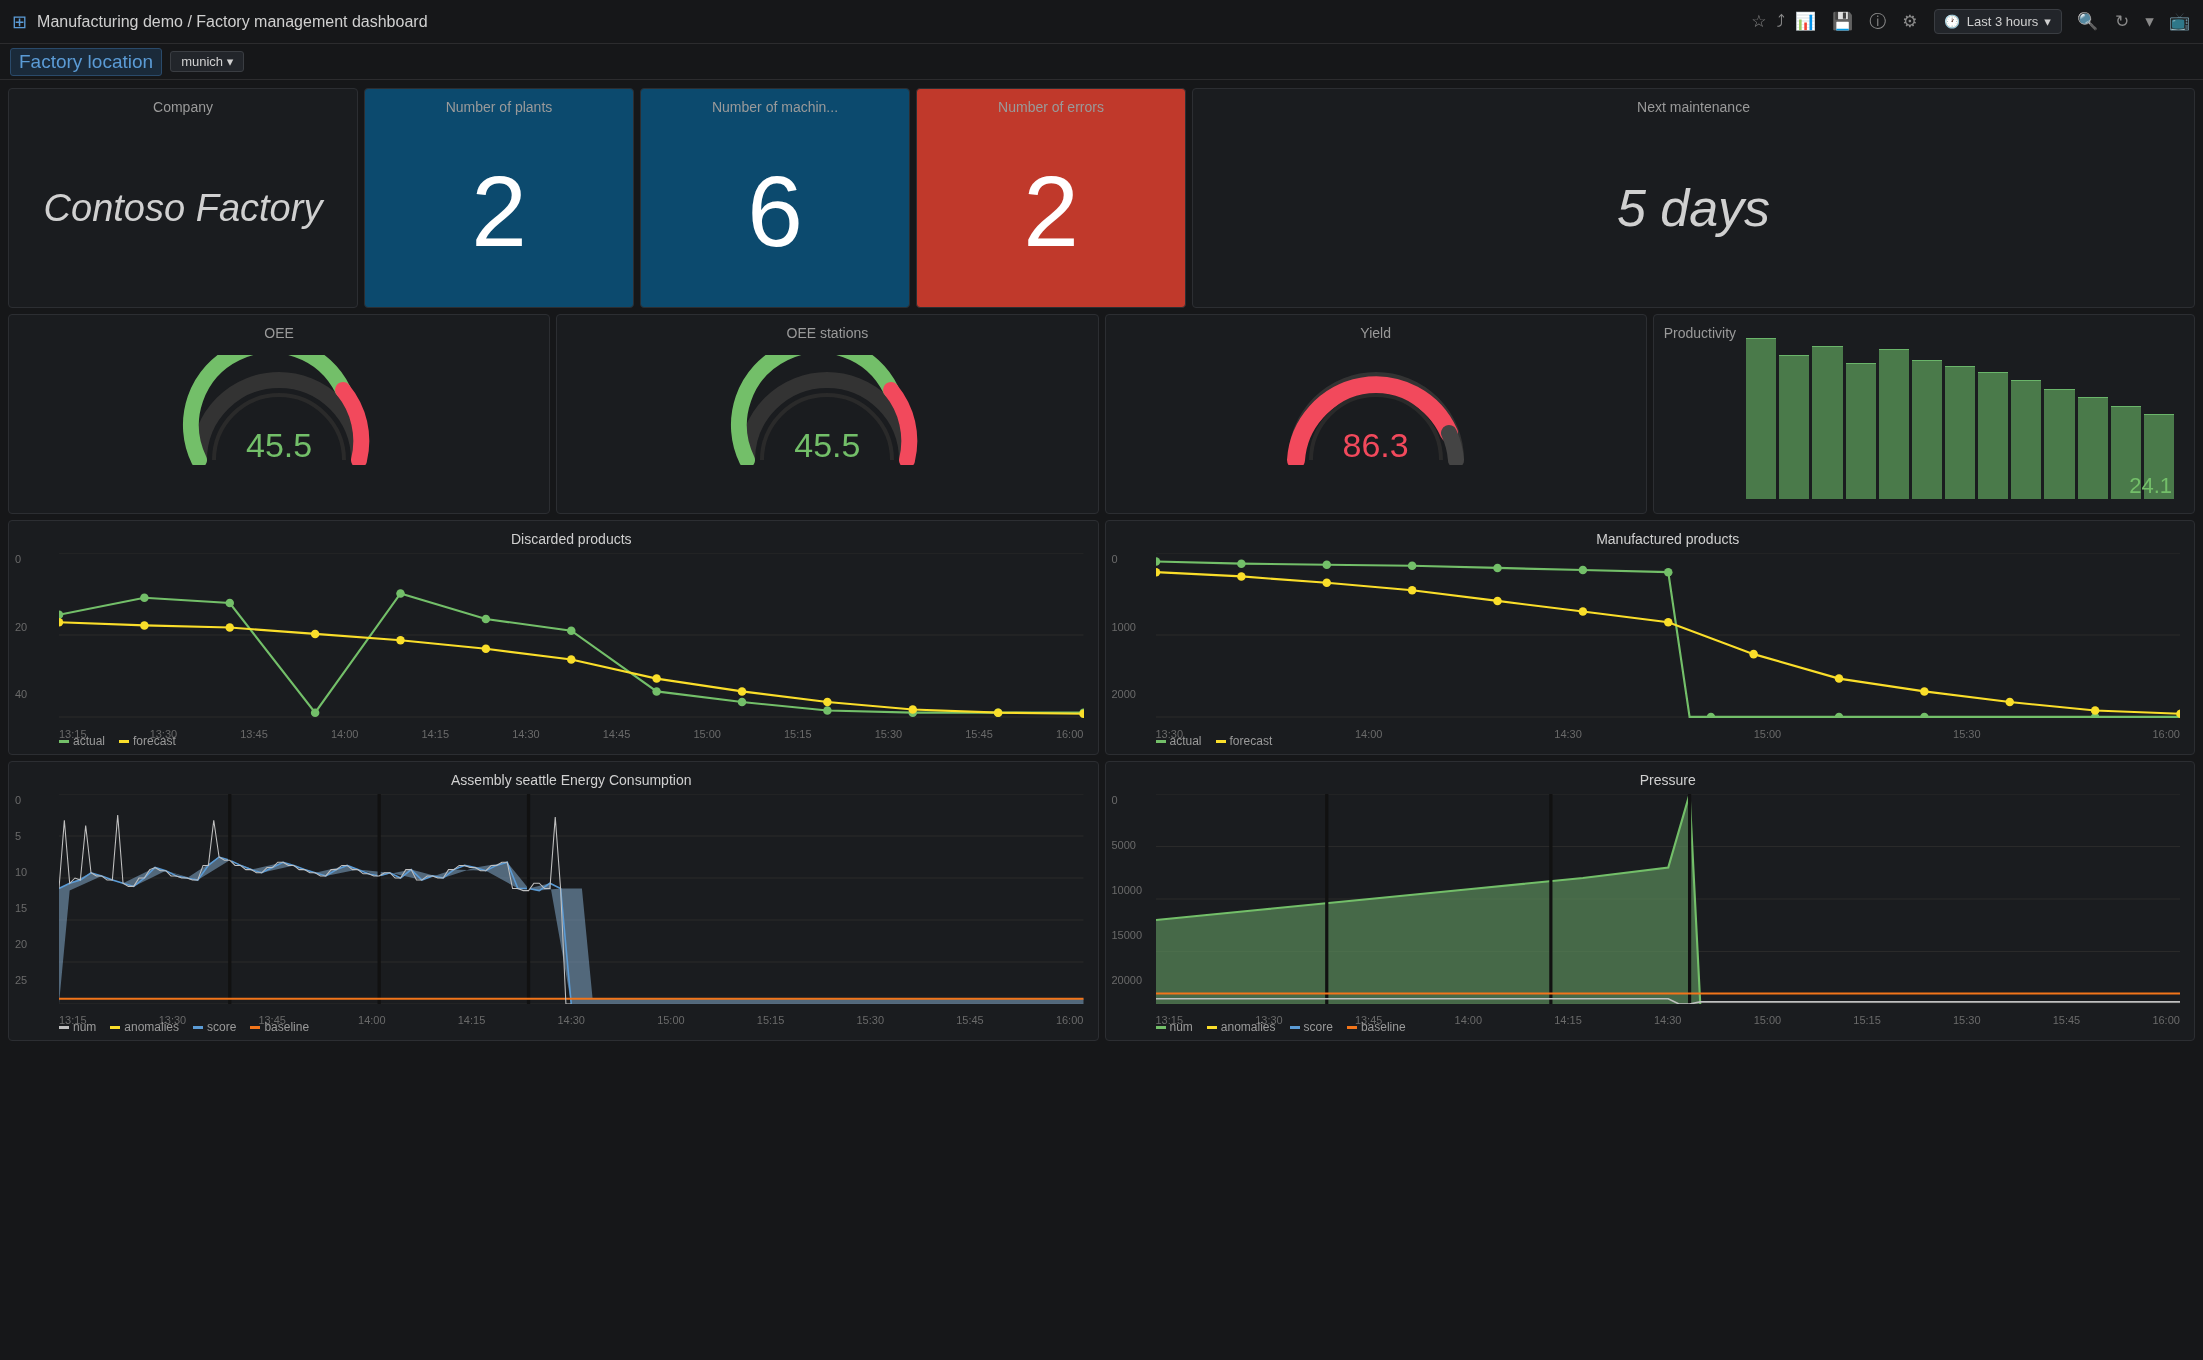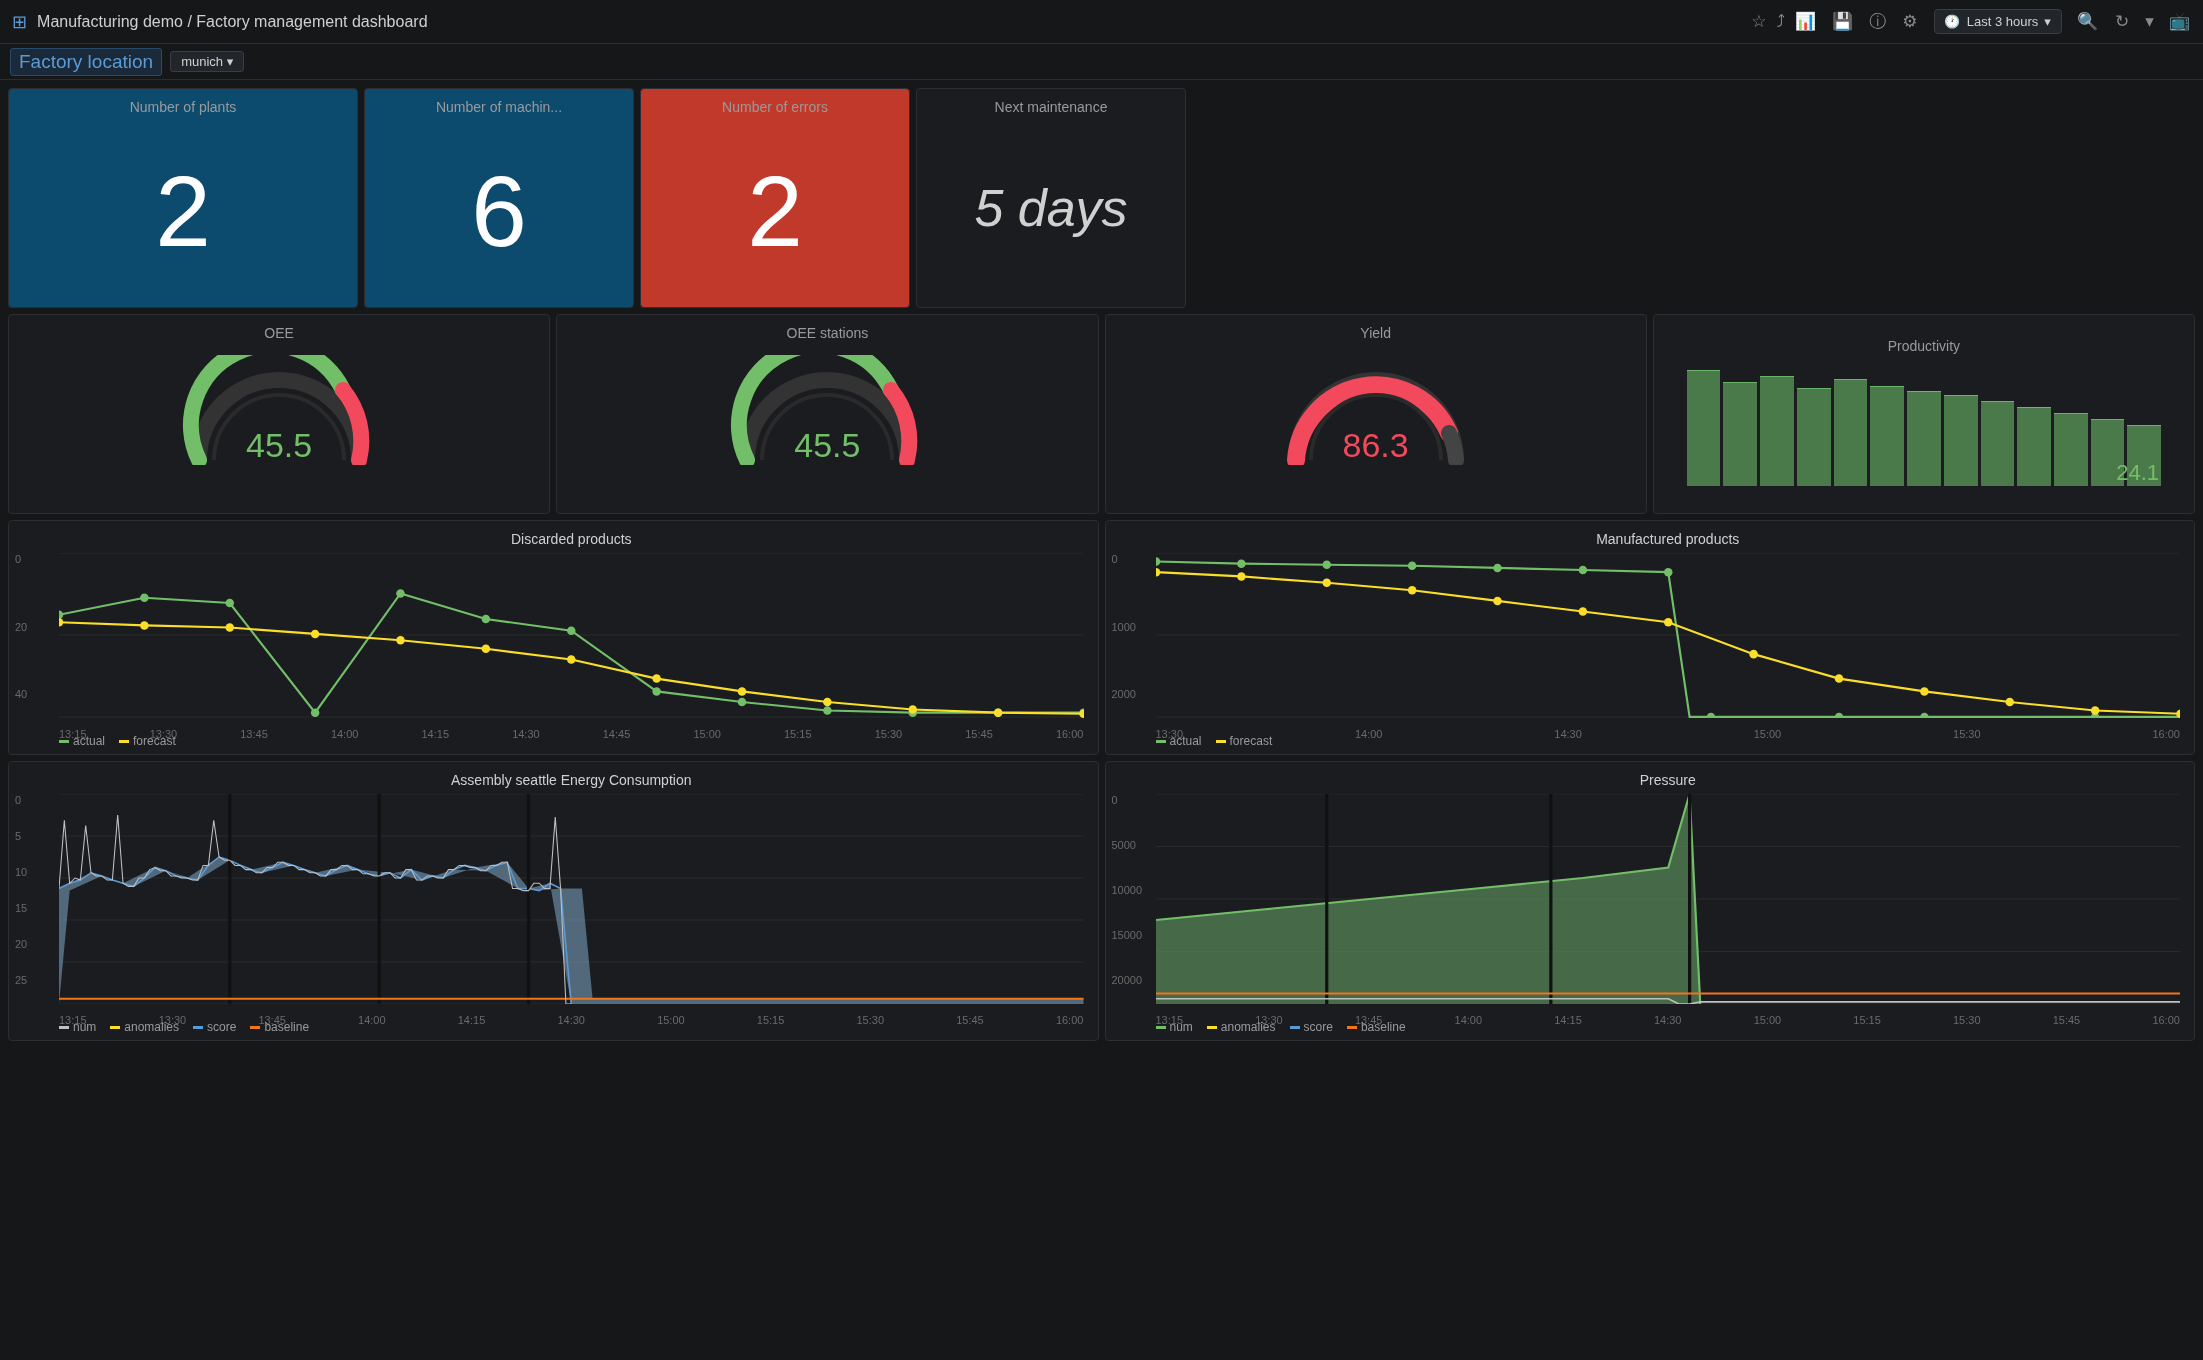--- a/index.html
+++ b/index.html
@@ -182,22 +182,21 @@
     }
     .gauge-value-green { color: #73bf69; }
     .gauge-value-red { color: #f2495c; }
 
     
     .productivity-card {
       background: #1a1c1f;
       border: 1px solid #2c2e32;
       border-radius: 4px;
       display: flex;
-      flex-direction: column;
-      padding: 23px;
+      padding: 10px;
     }
 
     
     .row3 {
       display: grid;
       grid-template-columns: 1fr 1fr;
       gap: 6px;
       height: 235px;
     }
     .row4 {
@@ -290,20 +289,24 @@
   <span class="filter-value">
     <span>munich</span>
     <span> ▾</span>
   </span>
 </div>
 
 <div class="main-content">
 
   <div class="row1">
 
+    <div class="card">
+      <span class="card-title">Company</span>
+      <span class="card-company">Contoso Factory</span>
+    </div>
 
     <div class="card stat-card-green">
       <span class="card-title">Number of plants</span>
       <span class="stat-number">2</span>
     </div>
 
     <div class="card stat-card-green">
       <span class="card-title">Number of machin...</span>
       <span class="stat-number">6</span>
     </div>

